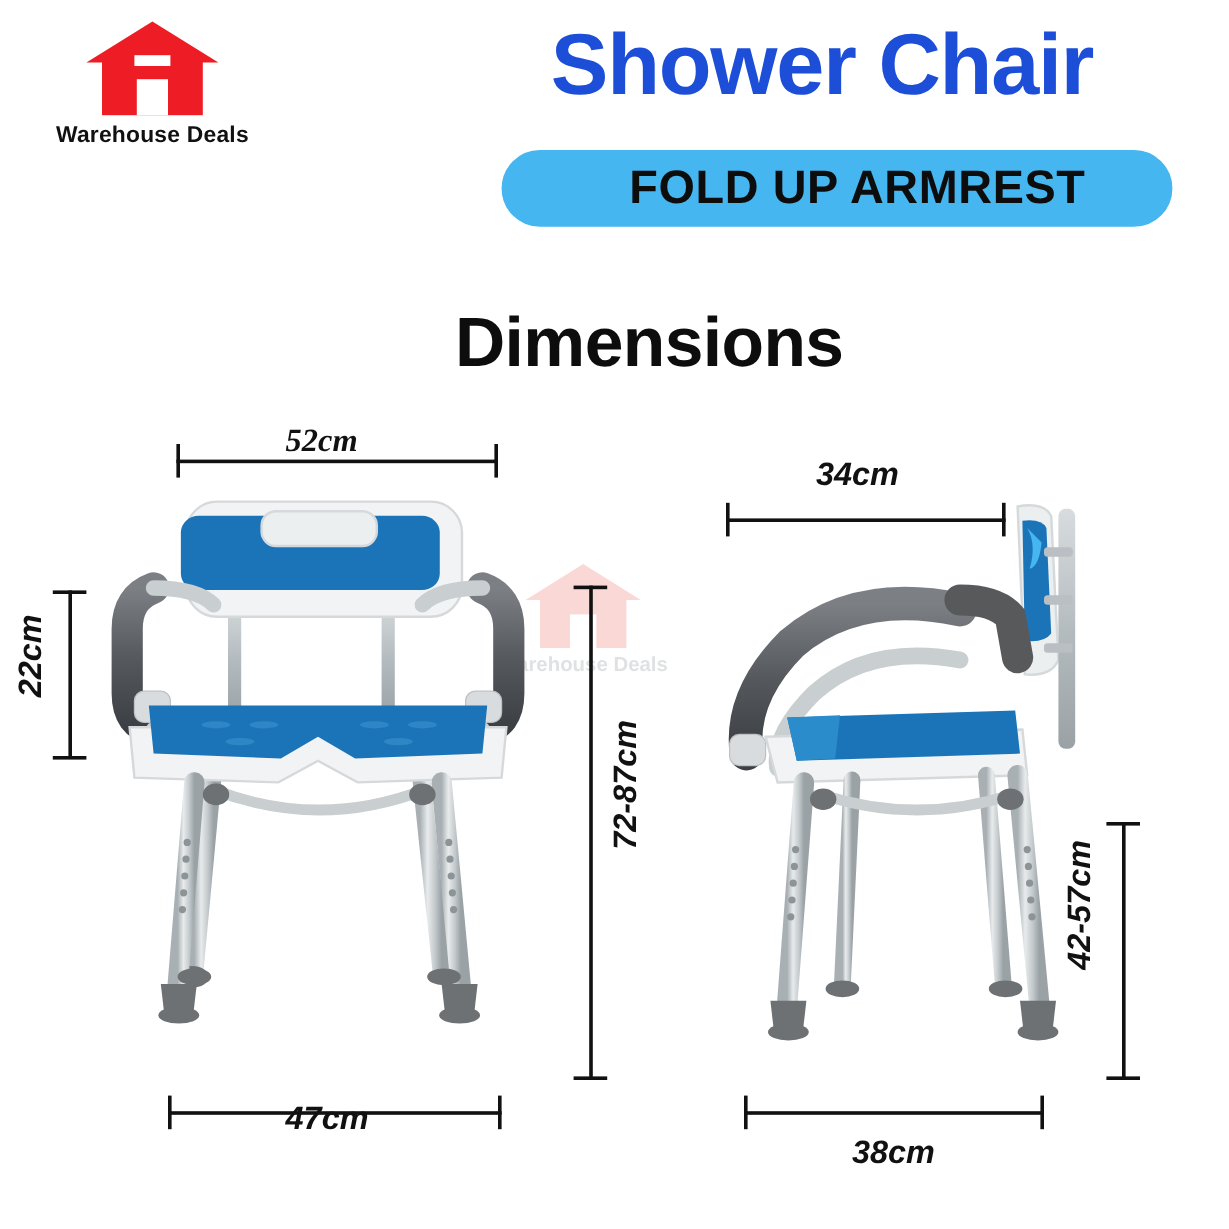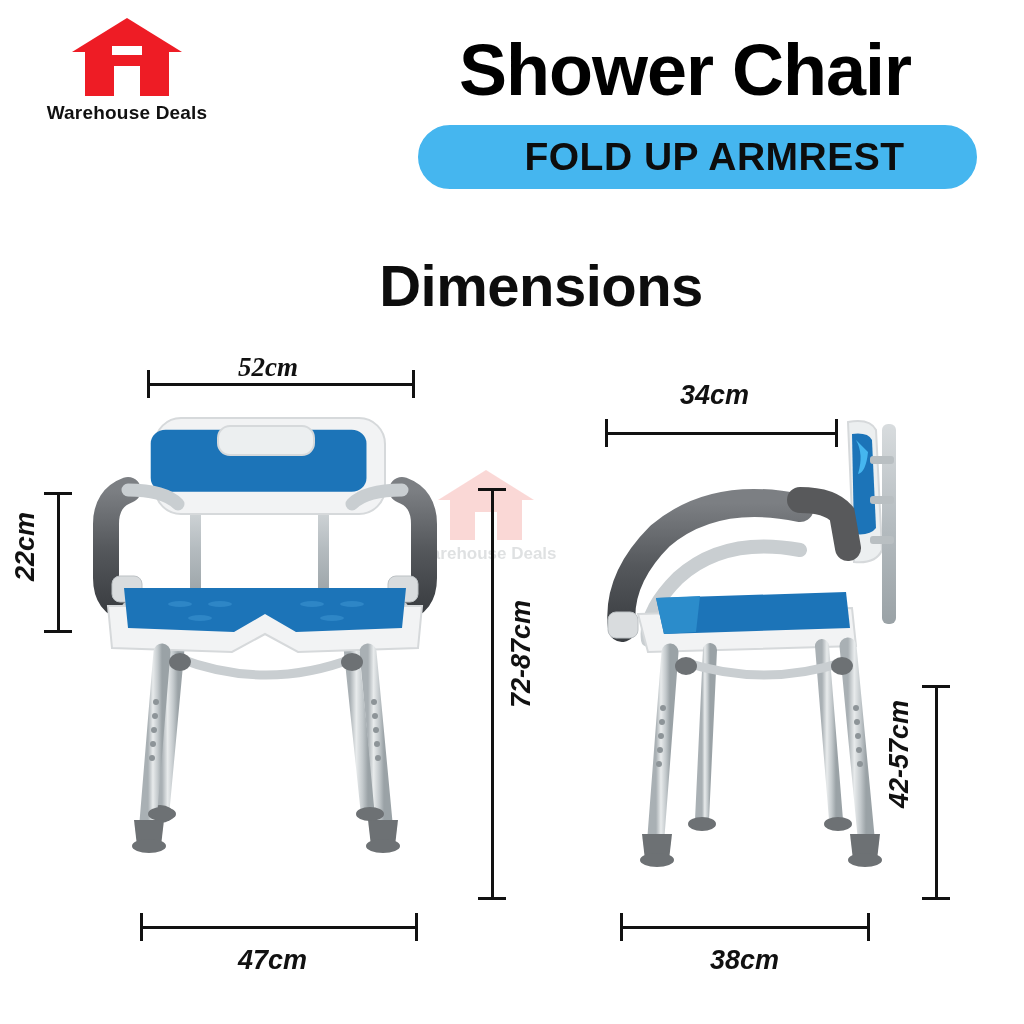--- a/index.html
+++ b/index.html
@@ -69,26 +69,26 @@
     font-size: 19px;
     font-weight: bold;
     color: #111111;
     letter-spacing: 0.2px;
     margin-top: 6px;
   }
 
   #title-main {
     position: absolute;
     left: 360px;
-    top: 34px;
+    top: 18px;
     width: 650px;
     text-align: center;
     font-size: 72px;
     font-weight: bold;
-    color: #000000;
+    color: #1d4ed8;
     letter-spacing: -1px;
     line-height: 1;
   }
 
   #subtitle-pill {
     position: absolute;
     left: 415px;
     top: 122px;
     width: 565px;
     height: 70px;
@@ -371,21 +371,21 @@
 <div class="dim-label vertical" style="left:10px; top:512px;">22cm</div>
 
 <div class="dim-line v" style="left:491px; top:488px; height:412px;"></div>
 <div class="tick h" style="left:478px; top:488px; width:28px;"></div>
 <div class="tick h" style="left:478px; top:897px; width:28px;"></div>
 <div class="dim-label vertical" style="left:506px; top:600px;">72-87cm</div>
 
 <div class="dim-line h" style="left:140px; top:926px; width:278px;"></div>
 <div class="tick v" style="left:140px; top:913px; height:28px;"></div>
 <div class="tick v" style="left:415px; top:913px; height:28px;"></div>
-<div class="dim-label" style="left:238px; top:945px;">47cm</div>
+<div class="dim-label" style="left:238px; top:917px;">47cm</div>
 
 <div class="dim-line h" style="left:605px; top:432px; width:233px;"></div>
 <div class="tick v" style="left:605px; top:419px; height:28px;"></div>
 <div class="tick v" style="left:835px; top:419px; height:28px;"></div>
 <div class="dim-label" style="left:680px; top:380px;">34cm</div>
 
 <div class="dim-line v" style="left:935px; top:685px; height:215px;"></div>
 <div class="tick h" style="left:922px; top:685px; width:28px;"></div>
 <div class="tick h" style="left:922px; top:897px; width:28px;"></div>
 <div class="dim-label vertical" style="left:884px; top:700px;">42-57cm</div>

